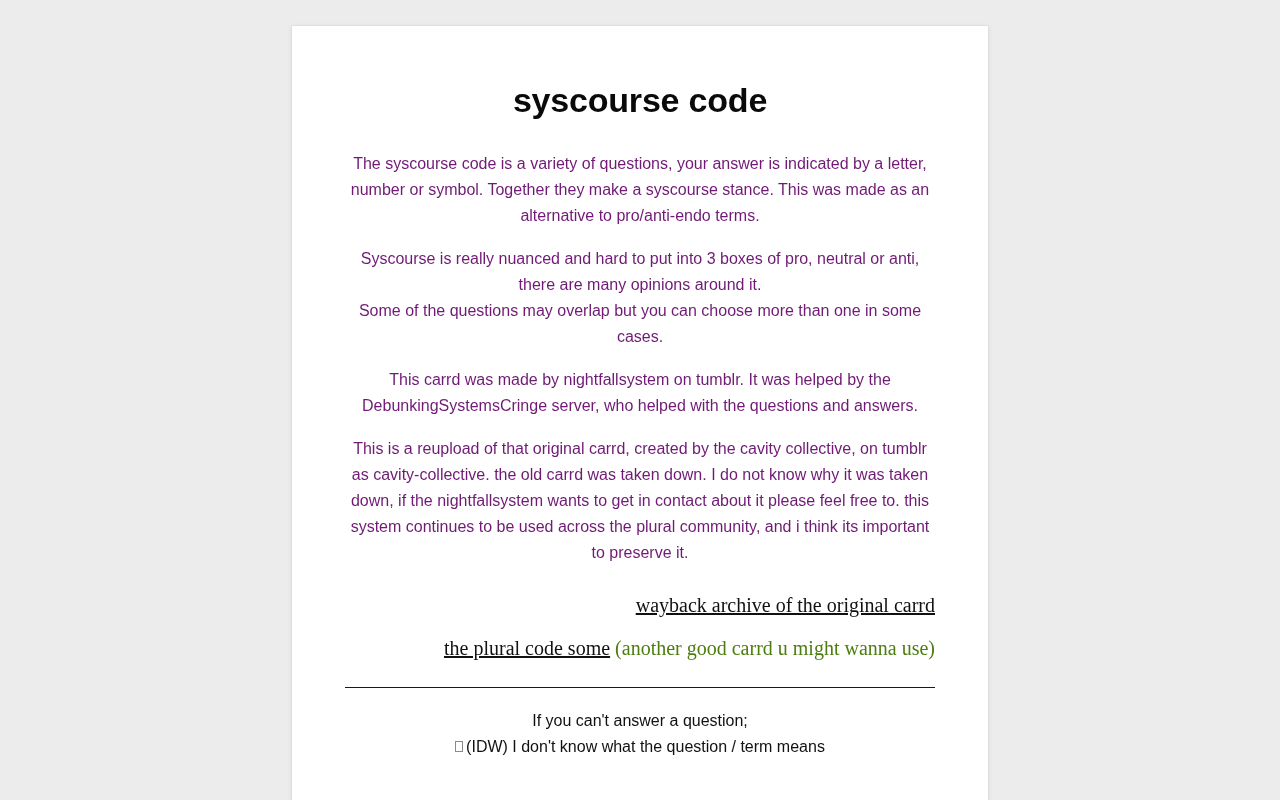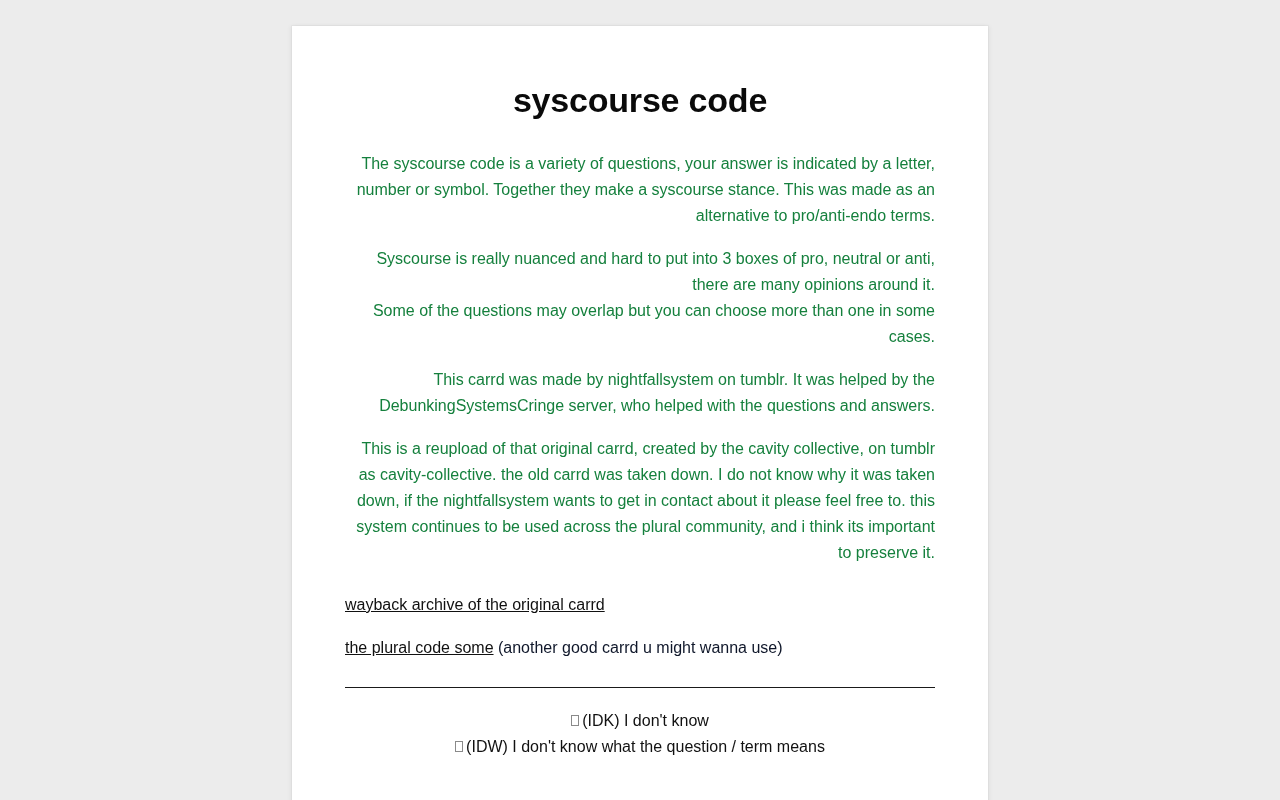--- a/index.html
+++ b/index.html
@@ -53,49 +53,50 @@
     text-align: center;
     margin: 0 0 30px 0;
     letter-spacing: -0.2px;
     color: #0a0a0a;
   }
 
   
   p.body-text {
     font-size: 16px;
     line-height: 26px;
-    text-align: right;
+    text-align: center;
     margin: 0 0 17px 0;
-    color: #15803d;
+    color: #701a75;
     white-space: pre-line;
   }
   p.body-text.bold {
     font-weight: normal;
   }
   p.body-text.tight {
   }
 
   
   .link-row {
-    text-align: left;
-    font-size: 16px;
+    text-align: right;
+    font-size: 20px;
     line-height: 26px;
     margin: 0 0 17px 0;
     color: #111111;
+    font-family: Liberation Serif, serif;
   }
   .link-row.first { margin-top: 26px; }
 
   a.doc-link {
     color: #111111;
     text-decoration: underline;
     text-underline-offset: 1px;
     cursor: pointer;
   }
 
-  .link-note { color: #0f172a; }
+  .link-note { color: #4d7c0f; }
 
   
   hr.divider {
     border: none;
     border-top: 1px solid #1a1a1a;
     margin: 26px 0 20px 0;
     width: 590px;
   }
 
   
@@ -140,24 +141,22 @@
         <a class="doc-link">wayback archive of the original carrd</a>
       </div>
 
       <div class="link-row">
         <a class="doc-link">the plural code some</a><span class="link-note"> (another good carrd u might wanna use)</span>
       </div>
 
       <hr class="divider">
 
       <div class="answerkey">
+        <span class="ak-line">If you can't answer a question;</span>
 
-        <span class="ak-line">
-          <span class="tofu"></span><span>(IDK)</span><span> I don't know</span>
-        </span>
 
         <span class="ak-line">
           <span class="tofu"></span><span>(IDW)</span><span> I don't know what the question / term means</span>
         </span>
       </div>
 
     </div>
   </div>
 </div>
 

